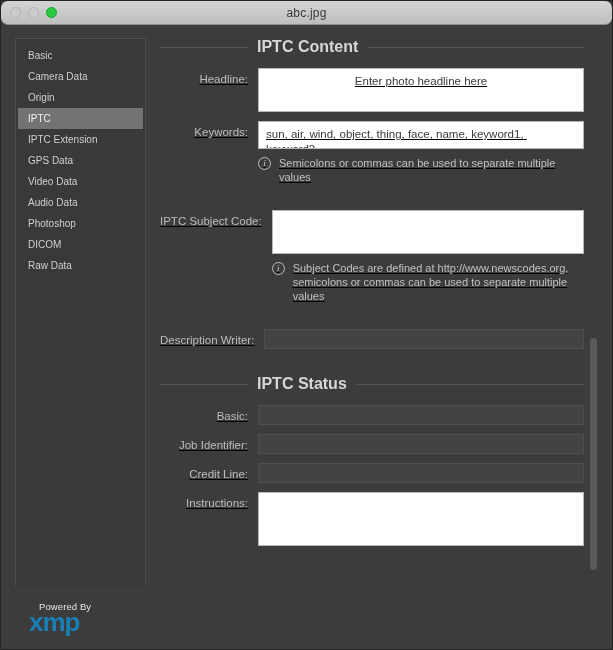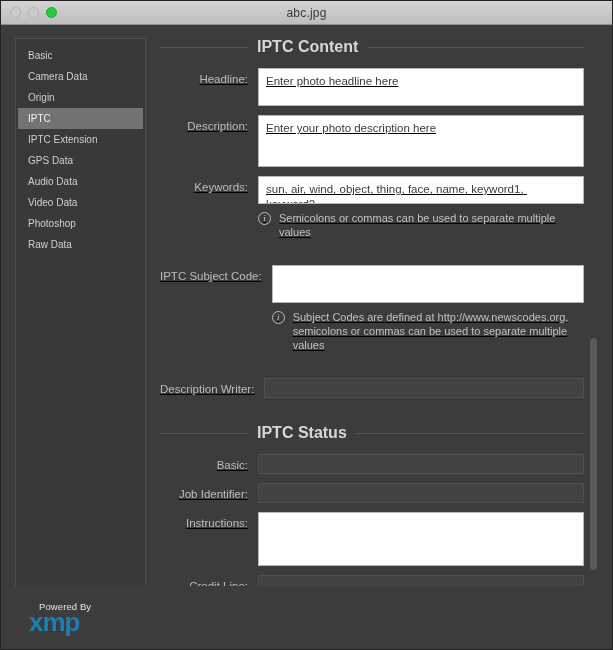--- a/index.html
+++ b/index.html
@@ -19,20 +19,21 @@
   }
 
   
   .titlebar {
     position: relative;
     height: 24px;
     background: linear-gradient(#d4d4d4, #bebebe);
     border-bottom: 1px solid #8e8e8e;
     display: flex; align-items: center;
     flex: 0 0 24px;
+    border-radius: 7px;
   }
   .lights { display: flex; gap: 7px; padding-left: 9px; }
   .light { width: 11px; height: 11px; border-radius: 50%; }
   .light.close { background: #cbcbcb; border: 1px solid #b3b3b3; }
   .light.min   { background: #cbcbcb; border: 1px solid #b3b3b3; }
   .light.zoom  { background: #28c940; border: 1px solid #1aa82e; }
   .title-text {
     position: absolute; left: 0; right: 0; text-align: center;
     font-size: 12px; color: #3a3a3a; letter-spacing: .2px;
   }
@@ -118,21 +119,21 @@
     border: 1px solid #b6b6b6;
     color: #3b3b3b;
     font-family: "Liberation Sans", sans-serif;
     font-size: 11.5px;
     padding: 5px 7px;
     line-height: 15px;
     resize: none;
     display: block;
     outline: none;
   }
-  .input-light.h34 { height: 38px; }
+  .input-light.h34 { height: 44px; text-align: center; }
   .input-light.h52 { height: 52px; }
   .input-light.h46 { height: 28px; }
   .input-light.h54 { height: 54px; }
 
   .input-dark {
     width: 100%;
     height: 20px;
     background: #434343;
     border: 1px solid #4f4f4f;
     color: #dcdcdc;
@@ -208,48 +209,43 @@
 
   <div class="body">
 
     <div class="sidebar">
       <div class="side-item">Basic</div>
       <div class="side-item">Camera Data</div>
       <div class="side-item">Origin</div>
       <div class="side-item selected">IPTC</div>
       <div class="side-item">IPTC Extension</div>
       <div class="side-item">GPS Data</div>
+      <div class="side-item">Video Data</div>
       <div class="side-item">Audio Data</div>
-      <div class="side-item">Video Data</div>
       <div class="side-item">Photoshop</div>
+      <div class="side-item">DICOM</div>
       <div class="side-item">Raw Data</div>
     </div>
 
     <div class="content-wrap">
       <div class="content">
 
         <div class="section-head">
           <div class="rule"></div>
           <div class="stitle">IPTC Content</div>
           <div class="rule long"></div>
         </div>
 
         <div class="row">
           <div class="label">Headline:</div>
           <div class="field">
             <textarea class="input-light h34" style="">Enter photo headline here</textarea>
           </div>
         </div>
 
-        <div class="row">
-          <div class="label">Description:</div>
-          <div class="field">
-            <textarea class="input-light h52" style="">Enter your photo description here</textarea>
-          </div>
-        </div>
 
         <div class="row">
           <div class="label">Keywords:</div>
           <div class="field">
             <textarea class="input-light h46" style="">sun, air, wind, object, thing, face, name, keyword1, keyword2</textarea>
             <div class="hint">
               <span class="info-icon">i</span>
               <span class="htext">Semicolons or commas can be used to separate multiple values</span>
             </div>
           </div>
@@ -293,30 +289,30 @@
         </div>
 
         <div class="row">
           <div class="label">Job Identifier:</div>
           <div class="field">
             <input class="input-dark" type="text" value="" style="">
           </div>
         </div>
 
         <div class="row">
+          <div class="label">Credit Line:</div>
+          <div class="field">
+            <input class="input-dark" type="text" value="" style="">
+          </div>
+        </div>
+
+        <div class="row">
           <div class="label">Instructions:</div>
           <div class="field">
             <textarea class="input-light h54" style=""></textarea>
-          </div>
-        </div>
-
-        <div class="row">
-          <div class="label">Credit Line:</div>
-          <div class="field">
-            <input class="input-dark" type="text" value="" style="">
           </div>
         </div>
 
       </div>
 
       <div class="scrollbar">
         <div class="scroll-thumb"></div>
       </div>
     </div>
   </div>

